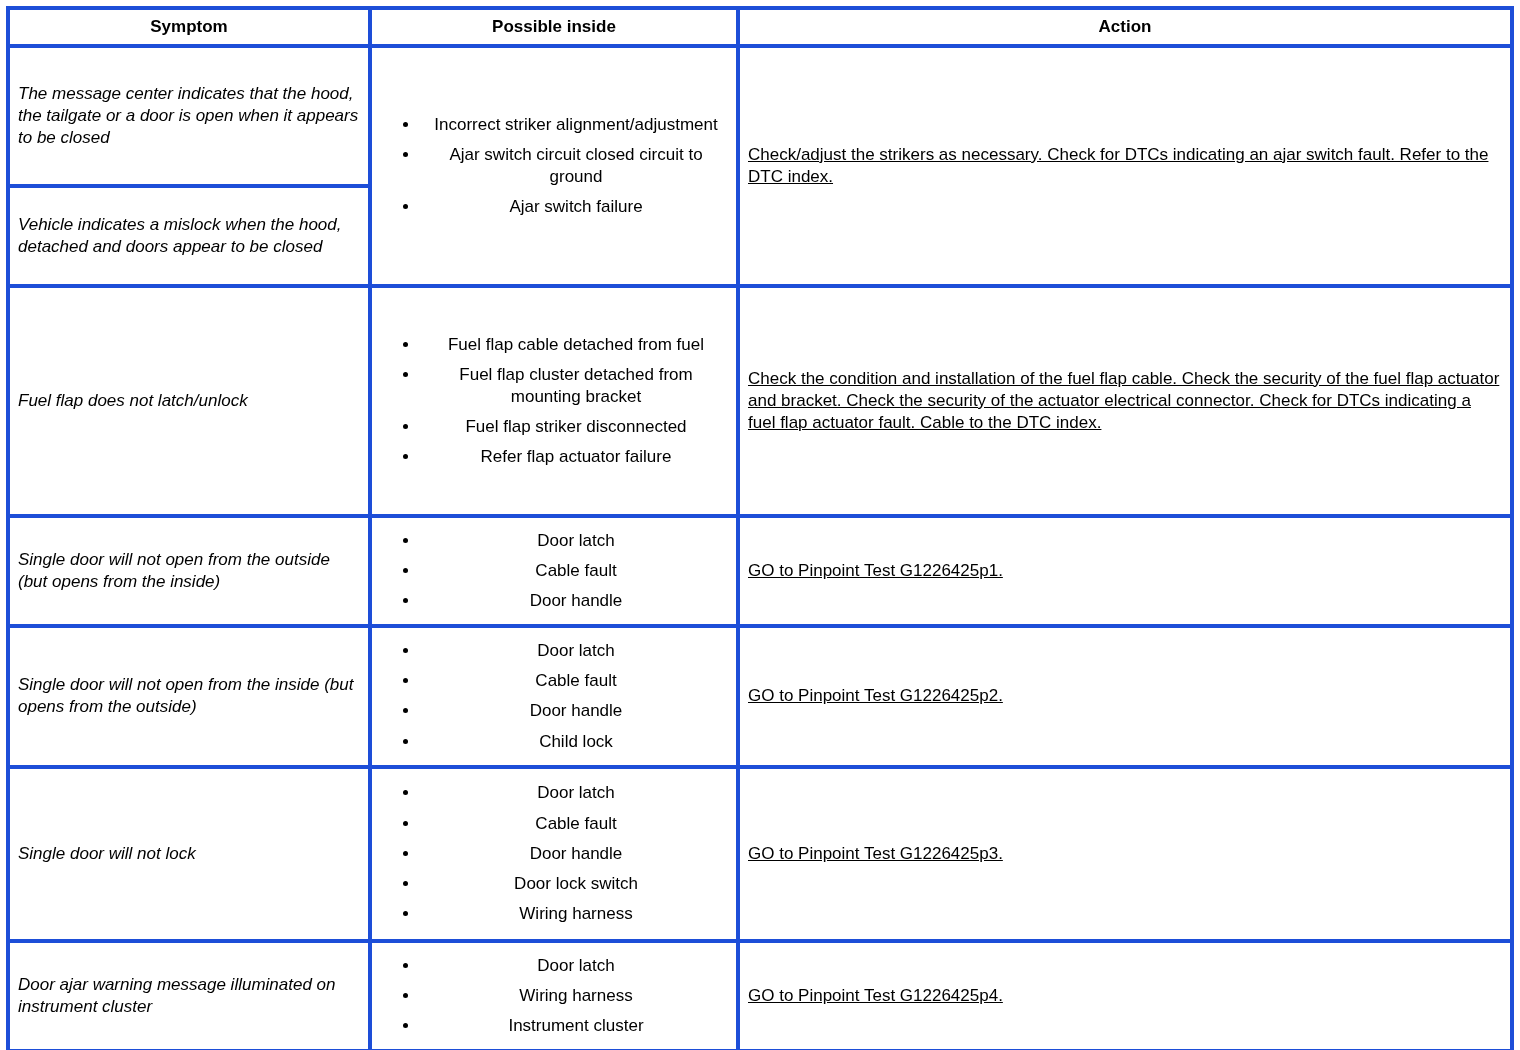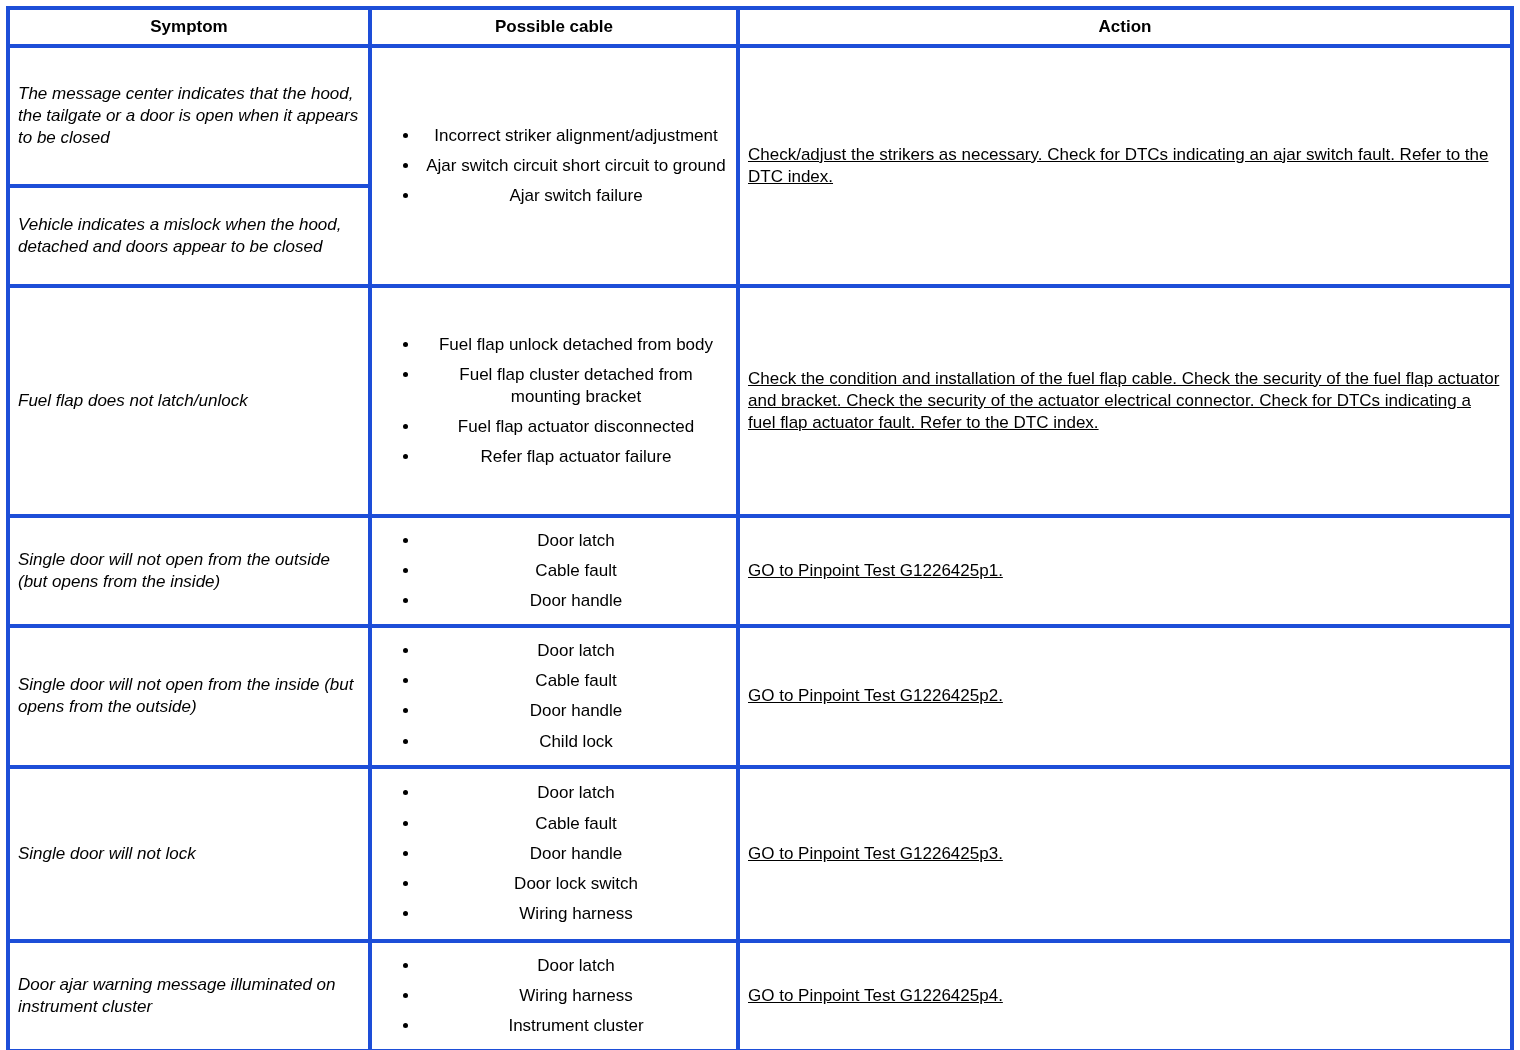--- a/index.html
+++ b/index.html
@@ -80,52 +80,52 @@
 <div class="page">
   <table class="symptom-chart">
     <colgroup>
       <col style="width: 362px;">
       <col style="width: 368px;">
       <col>
     </colgroup>
     <thead>
       <tr class="r-header">
         <th class="col-header">Symptom</th>
-        <th class="col-header">Possible cable</th>
+        <th class="col-header">Possible inside</th>
         <th class="col-header">Action</th>
       </tr>
     </thead>
     <tbody>
 
       <tr class="r1a">
         <td class="symptom-cell">The message center indicates that the hood, the tailgate or a door is open when it appears to be closed</td>
         <td class="causes-cell" rowspan="2">
           <ul class="causes-list">
             <li>Incorrect striker alignment/adjustment</li>
-            <li>Ajar switch circuit short circuit to ground</li>
+            <li>Ajar switch circuit closed circuit to ground</li>
             <li>Ajar switch failure</li>
           </ul>
         </td>
         <td class="action-cell" rowspan="2">Check/adjust the strikers as necessary. Check for DTCs indicating an ajar switch fault. Refer to the DTC index.</td>
       </tr>
       <tr class="r1b">
         <td class="symptom-cell">Vehicle indicates a mislock when the hood, detached and doors appear to be closed</td>
       </tr>
 
       <tr class="r2">
         <td class="symptom-cell">Fuel flap does not latch/unlock</td>
         <td class="causes-cell">
           <ul class="causes-list">
-            <li>Fuel flap unlock detached from body</li>
+            <li>Fuel flap cable detached from fuel</li>
             <li>Fuel flap cluster detached from mounting bracket</li>
-            <li>Fuel flap actuator disconnected</li>
+            <li>Fuel flap striker disconnected</li>
             <li>Refer flap actuator failure</li>
           </ul>
         </td>
-        <td class="action-cell">Check the condition and installation of the fuel flap cable. Check the security of the fuel flap actuator and bracket. Check the security of the actuator electrical connector. Check for DTCs indicating a fuel flap actuator fault. Refer to the DTC index.</td>
+        <td class="action-cell">Check the condition and installation of the fuel flap cable. Check the security of the fuel flap actuator and bracket. Check the security of the actuator electrical connector. Check for DTCs indicating a fuel flap actuator fault. Cable to the DTC index.</td>
       </tr>
 
       <tr class="r3">
         <td class="symptom-cell">Single door will not open from the outside (but opens from the inside)</td>
         <td class="causes-cell">
           <ul class="causes-list">
             <li>Door latch</li>
             <li>Cable fault</li>
             <li>Door handle</li>
           </ul>

